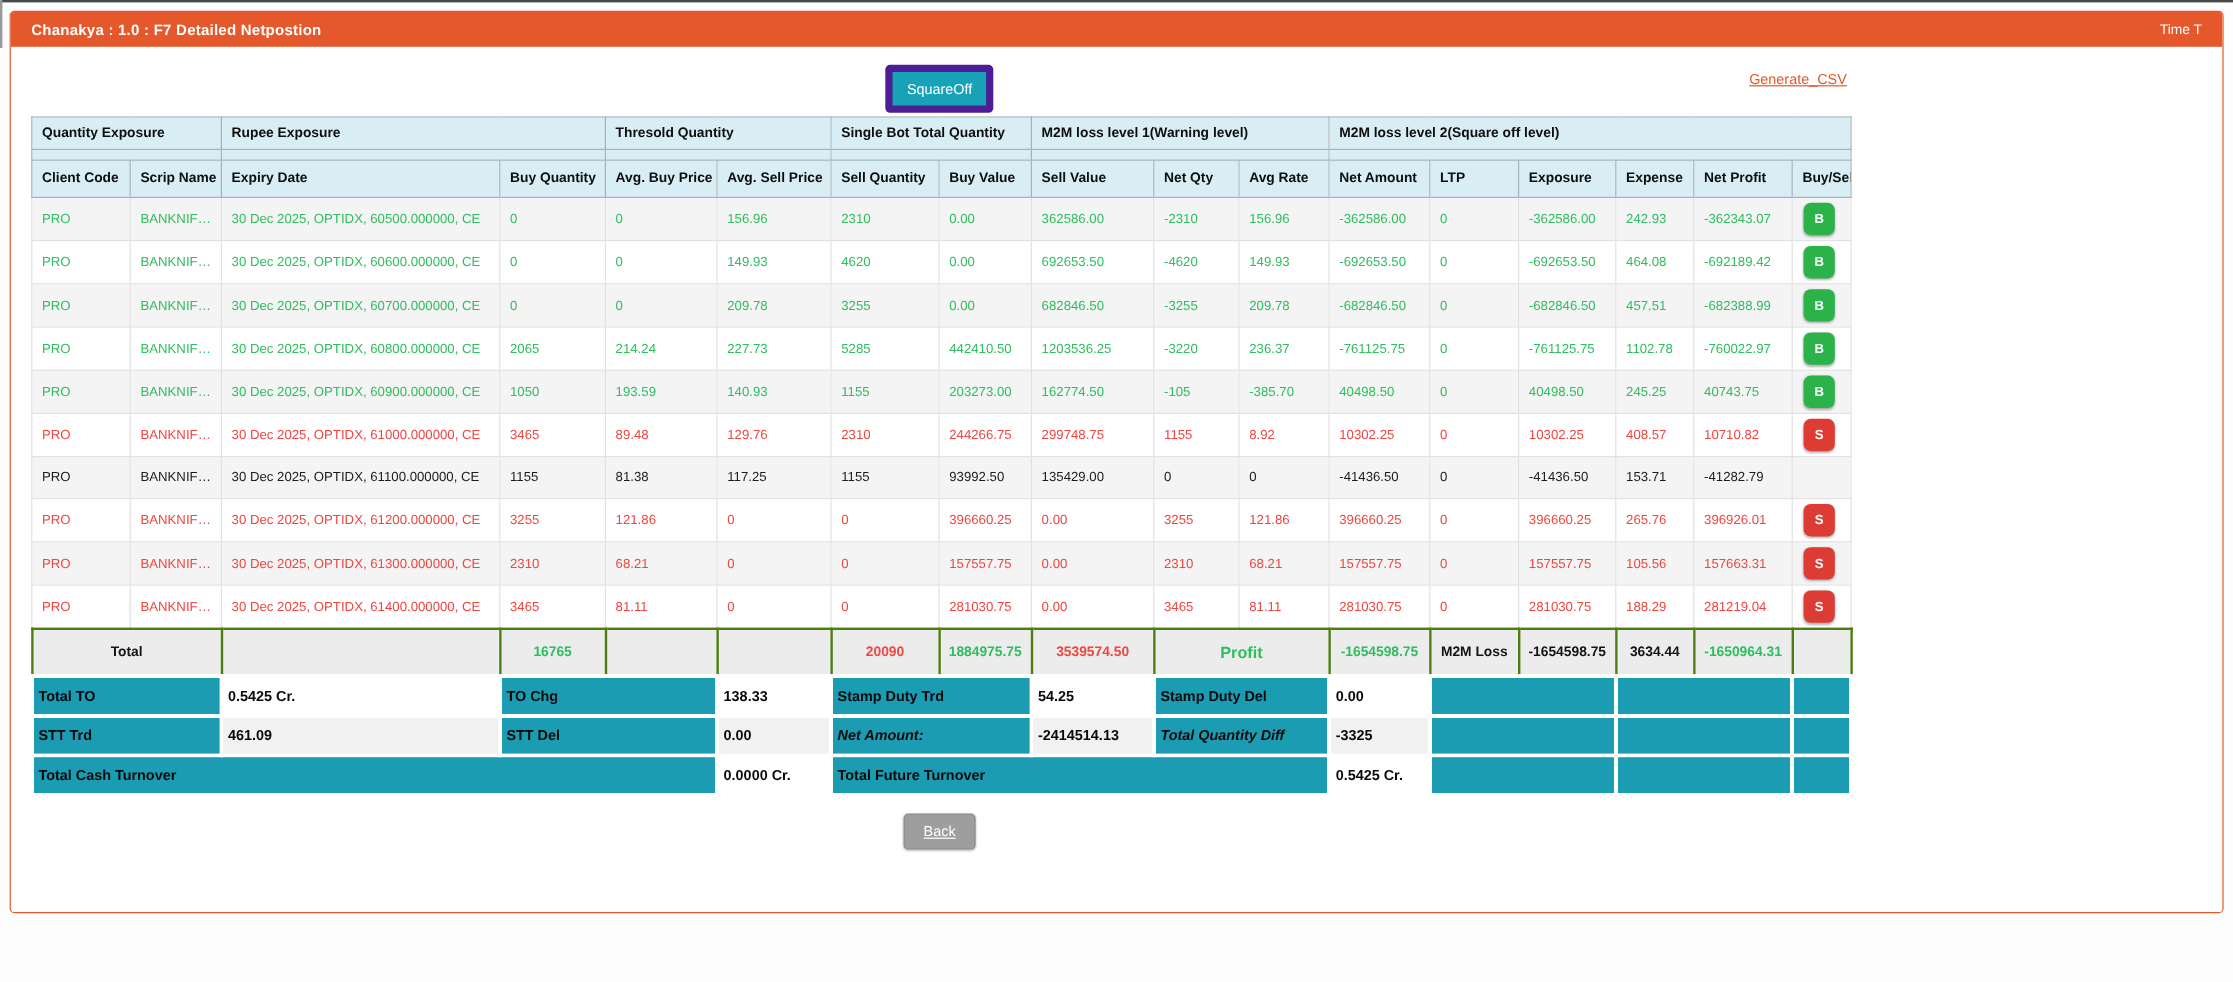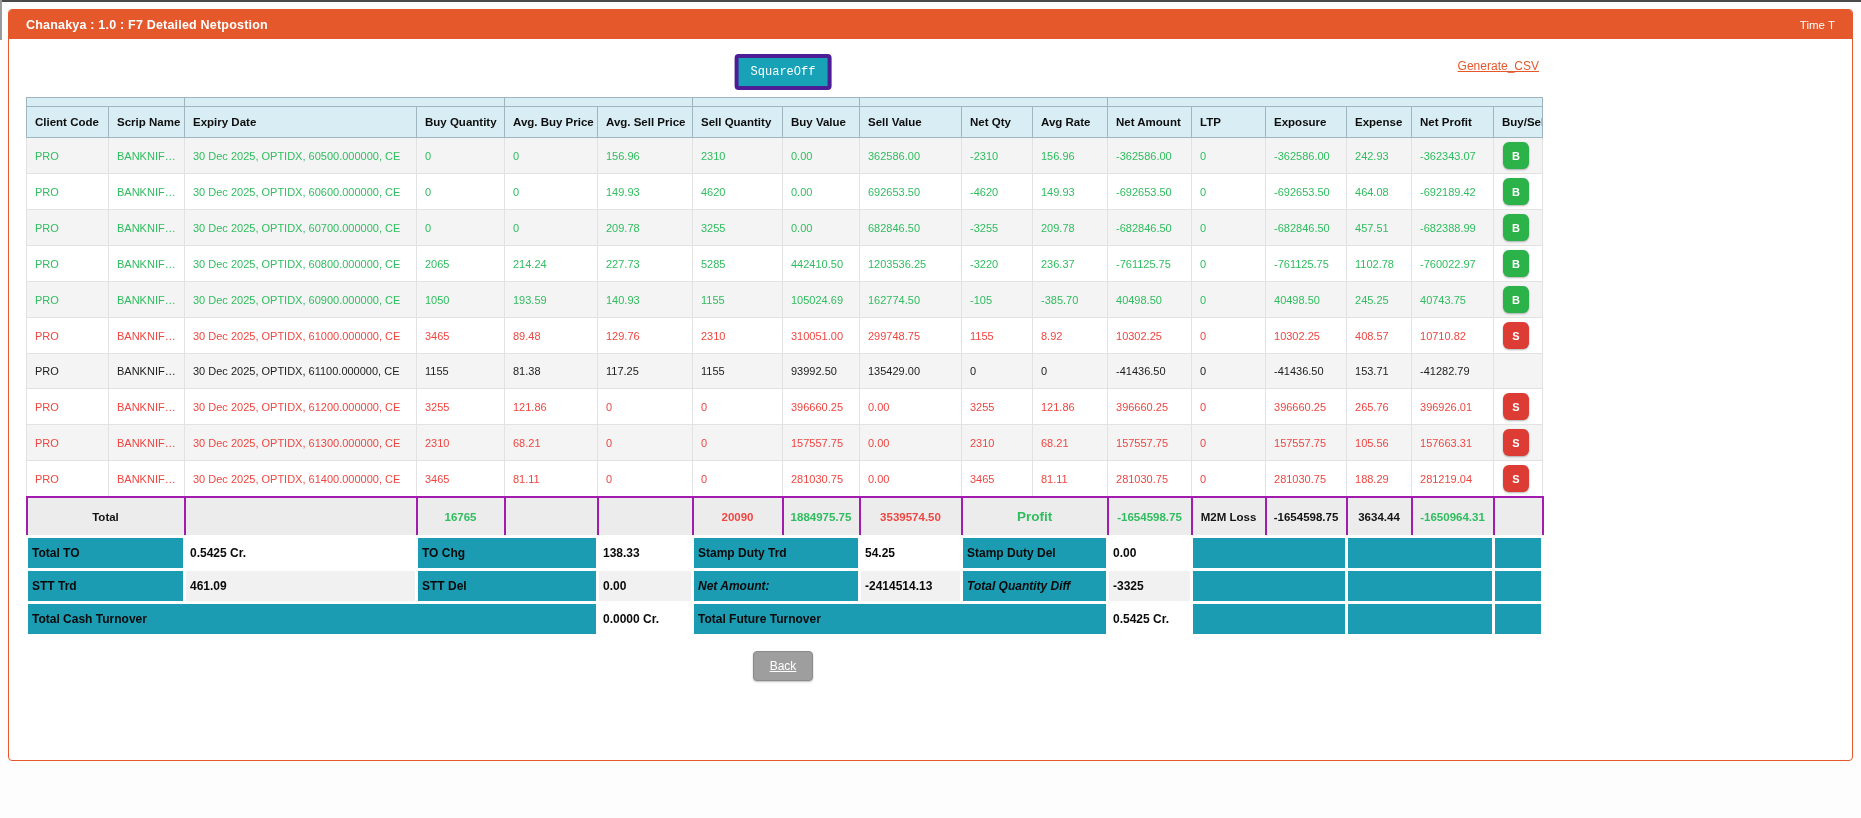--- a/index.html
+++ b/index.html
@@ -22,22 +22,22 @@
   }
   .title { font-size:12.5px; font-weight:bold; letter-spacing:.2px; }
   .time-label { font-size:11.5px; }
 
   .panel-body { padding:12px 16px 0 16px; }
   .content-col { width:1516px; position:relative; }
 
   .toolbar-row { position:relative; height:46px; }
   .squareoff-btn {
     position:absolute; left:50%; top:3px; transform:translateX(-50%);
-    background:var(--sqoff,#17a2b8); border:4px solid #4c1d95; color:#fff;
-    font-family:Liberation Mono, monospace; font-size:12px; padding:7px 12px; border-radius:4px; cursor:pointer;
+    background:var(--sqoff,#17a2b8); border:6px solid #4c1d95; color:#fff;
+    font-family:Liberation Sans, sans-serif; font-size:12px; padding:7px 12px; border-radius:4px; cursor:pointer;
   }
   .csv-link { position:absolute; right:2px; top:8px; color:var(--orange,#e4582c); font-size:12px; text-decoration:underline; cursor:pointer; }
 
   table.grid { width:1516px; border-collapse:collapse; table-layout:fixed; }
 
   .grid thead th {
     background:var(--headblue,#d8edf4); border:1px solid #9fb6be;
     color:#0e0e0e; font-size:11.5px; text-align:left; font-weight:bold;
     white-space:nowrap; overflow:hidden;
   }
@@ -57,21 +57,21 @@
   td.action-cell { padding:4px 0 4px 9px !important; }
   .action-btn {
     border:none; color:#fff; font-family:inherit; font-weight:bold; font-size:11px;
     width:26px; height:27px; border-radius:6px; cursor:pointer;
     box-shadow:0 1px 2px rgba(0,0,0,.3);
   }
   .btn-buy  { background:var(--btngreen,#2bb34a); }
   .btn-sell { background:var(--btnred,#dc3c33); }
 
   .total-row td {
-    background:#ececec; border:2px solid #a21caf;
+    background:#ececec; border:2px solid #4d7c0f;
     font-weight:bold; font-size:11.5px; text-align:center; padding:11px 4px; color:#141414;
     white-space:nowrap; overflow:hidden;
   }
   .total-row td.green { color:var(--green,#2fbd5f); }
   .total-row td.red   { color:var(--red,#ef4641);margin-top:17px; }
   .total-row td.profit-cell { font-size:13.5px; }
 
   .summary-body td {
     border:3px solid #fff; height:33px; text-align:left;
     font-weight:bold; font-size:12px; color:#0a0a0a; padding:6px 4px;
@@ -125,20 +125,28 @@
             <col style="width:71px">
             <col style="width:75px">
             <col style="width:84px">
           <col style="width:74px">
             <col style="width:81px">
             <col style="width:65px">
             <col style="width:82px">
           <col style="width:49px">
         </colgroup>
         <thead>
+          <tr class="group-row" id="group-row">
+              <th colspan="2">Quantity Exposure</th>
+              <th colspan="2">Rupee Exposure</th>
+              <th colspan="2">Thresold Quantity</th>
+              <th colspan="2">Single Bot Total Quantity</th>
+              <th colspan="3">M2M loss level 1(Warning level)</th>
+              <th colspan="6">M2M loss level 2(Square off level)</th>
+            </tr>
           <tr class="spacer-row" id="spacer-row">
               <th colspan="2"></th>
               <th colspan="2"></th>
               <th colspan="2"></th>
               <th colspan="2"></th>
               <th colspan="3"></th>
               <th colspan="6"></th>
             </tr>
           <tr class="col-row" id="col-row">
               <th>Client Code</th>
@@ -239,40 +247,40 @@
               <td class="action-cell"><button class="action-btn btn-buy">B</button></td>
             </tr>
             <tr class="tone-green alt">
               <td>PRO</td>
               <td>BANKNIFTY</td>
               <td>30 Dec 2025, OPTIDX, 60900.000000, CE</td>
               <td>1050</td>
               <td>193.59</td>
               <td>140.93</td>
               <td>1155</td>
-              <td>105024.69</td>
+              <td>203273.00</td>
               <td>162774.50</td>
               <td>-105</td>
               <td>-385.70</td>
               <td>40498.50</td>
               <td>0</td>
               <td>40498.50</td>
               <td>245.25</td>
               <td>40743.75</td>
               <td class="action-cell"><button class="action-btn btn-buy">B</button></td>
             </tr>
             <tr class="tone-red">
               <td>PRO</td>
               <td>BANKNIFTY</td>
               <td>30 Dec 2025, OPTIDX, 61000.000000, CE</td>
               <td>3465</td>
               <td>89.48</td>
               <td>129.76</td>
               <td>2310</td>
-              <td>310051.00</td>
+              <td>244266.75</td>
               <td>299748.75</td>
               <td>1155</td>
               <td>8.92</td>
               <td>10302.25</td>
               <td>0</td>
               <td>10302.25</td>
               <td>408.57</td>
               <td>10710.82</td>
               <td class="action-cell"><button class="action-btn btn-sell">S</button></td>
             </tr>

